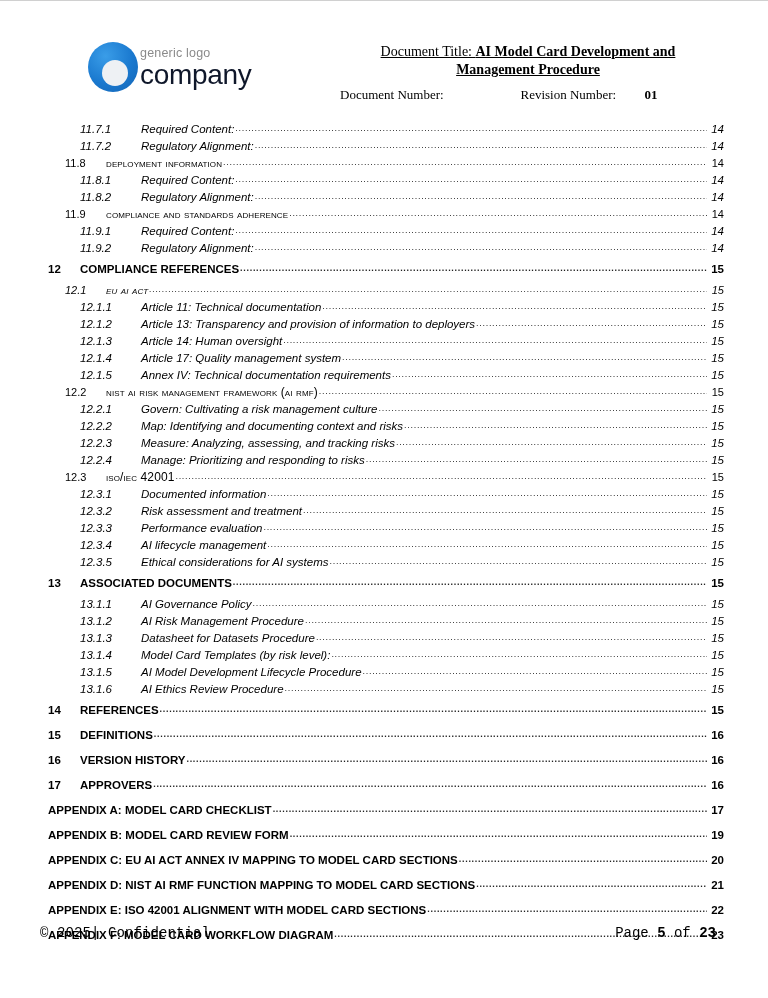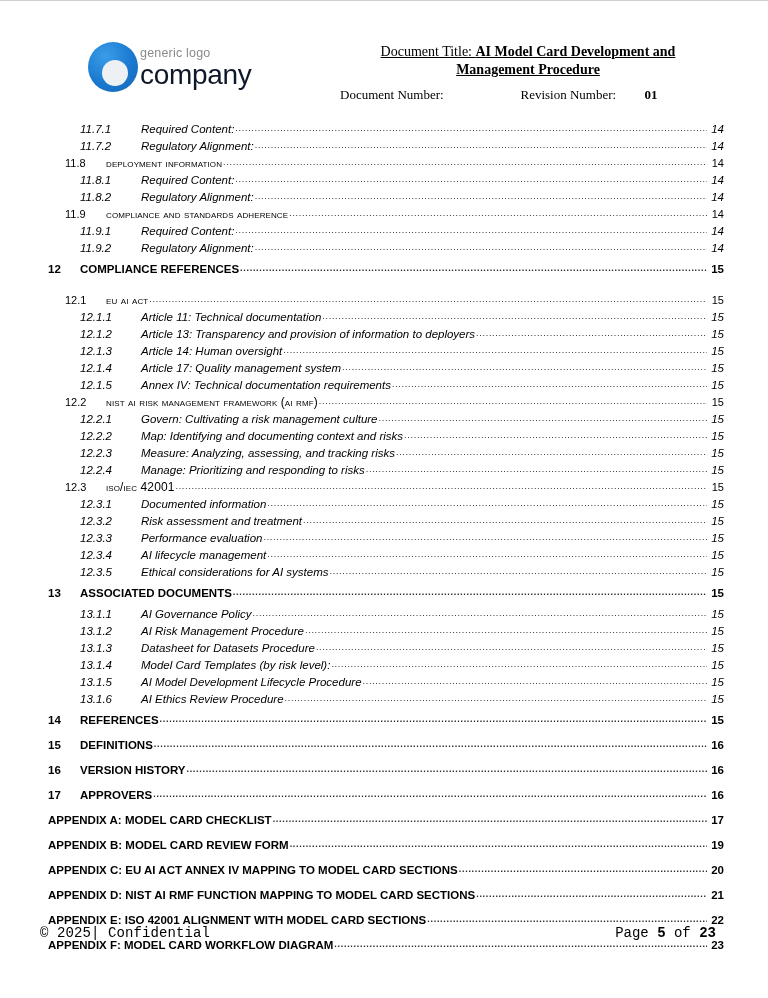--- a/index.html
+++ b/index.html
@@ -197,21 +197,21 @@
   .lvlapp {
     font-size: 11.5px;
     font-weight: 700;
     height: 25px;
     align-items: center;
   }
   .lvlapp .toc-label { }
   .lvlapp .toc-page  { min-width: 16px; }
 
   
-  .gap-top { margin-top: 10px; }
+  .gap-top { margin-top: 0; font-style: italic; }
 
   
   .doc-footer {
     position: absolute;
     left: 40px;
     right: 52px;
     top: 925px;
     display: flex;
     justify-content: space-between;
     align-items: baseline;

